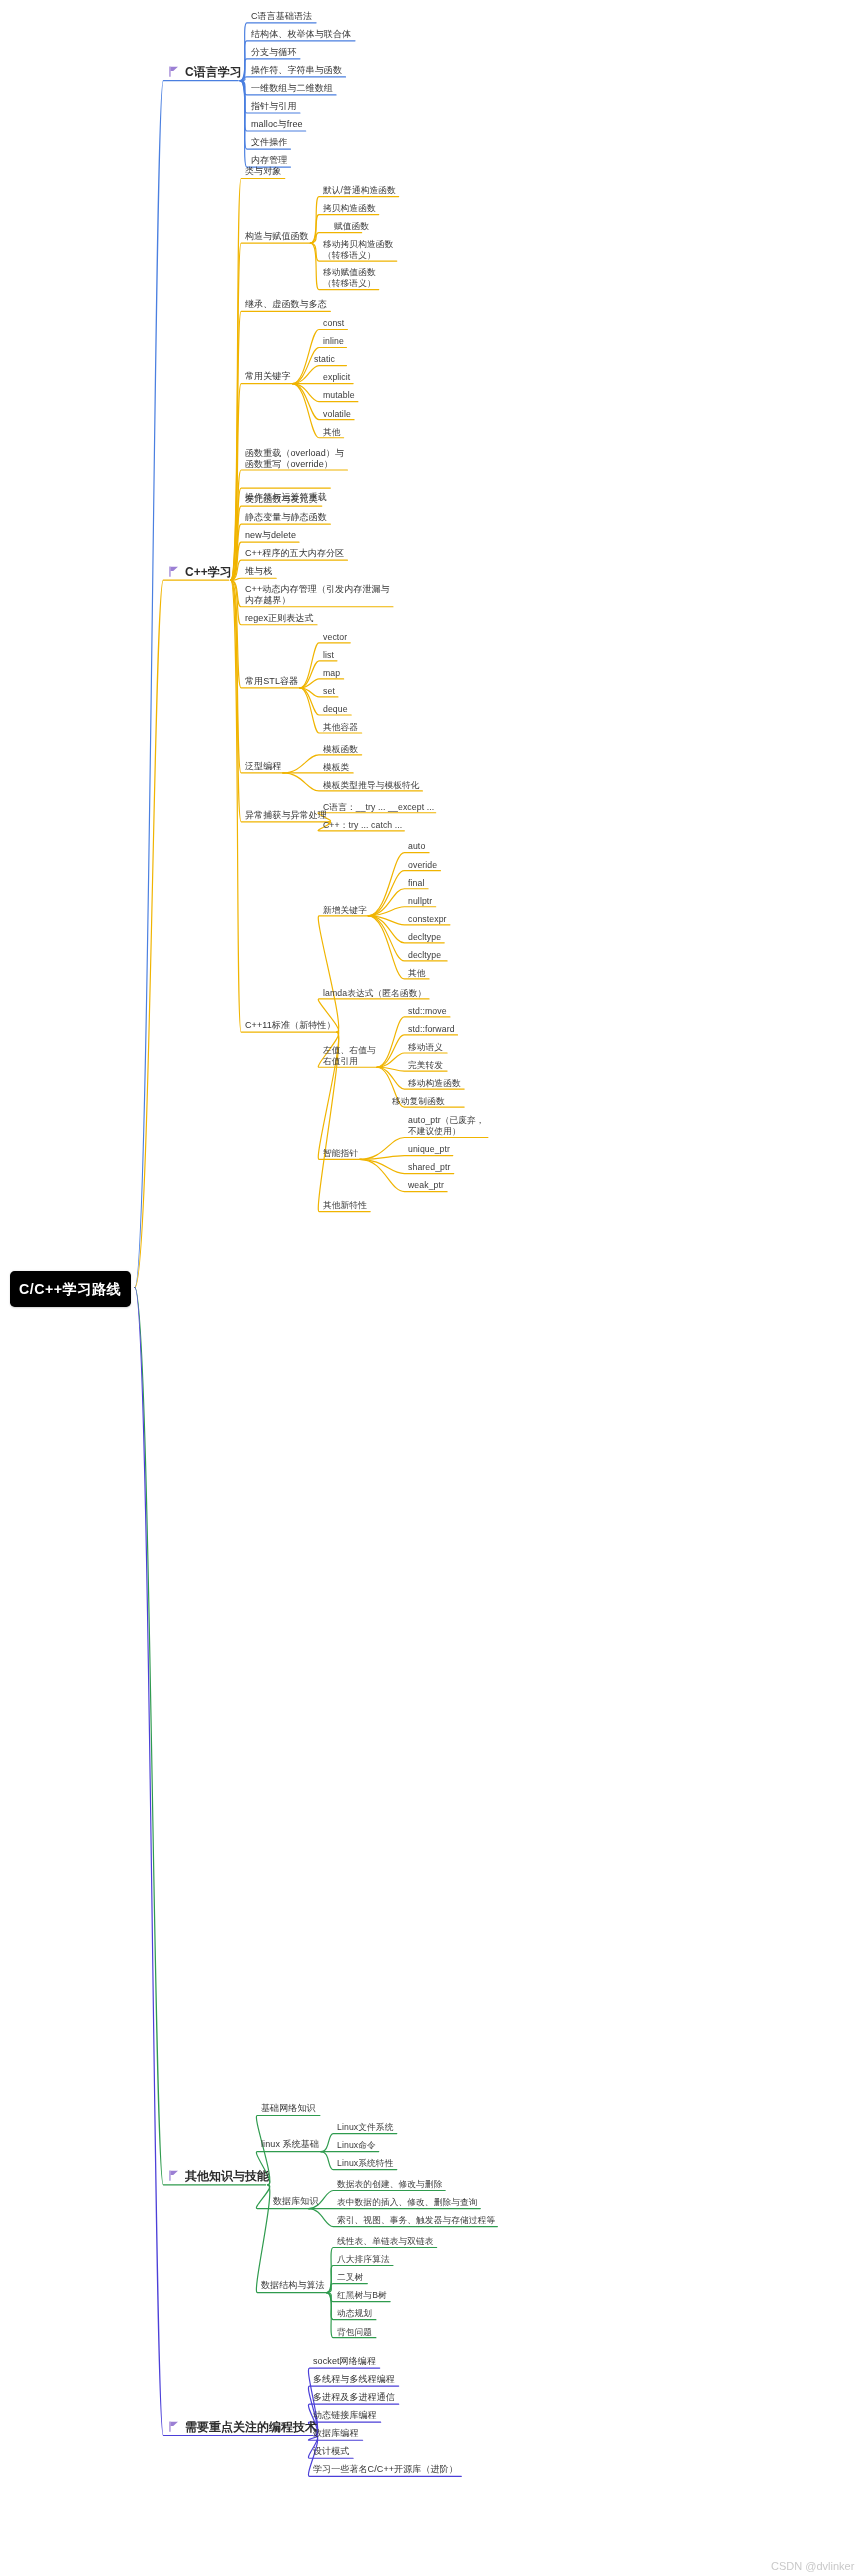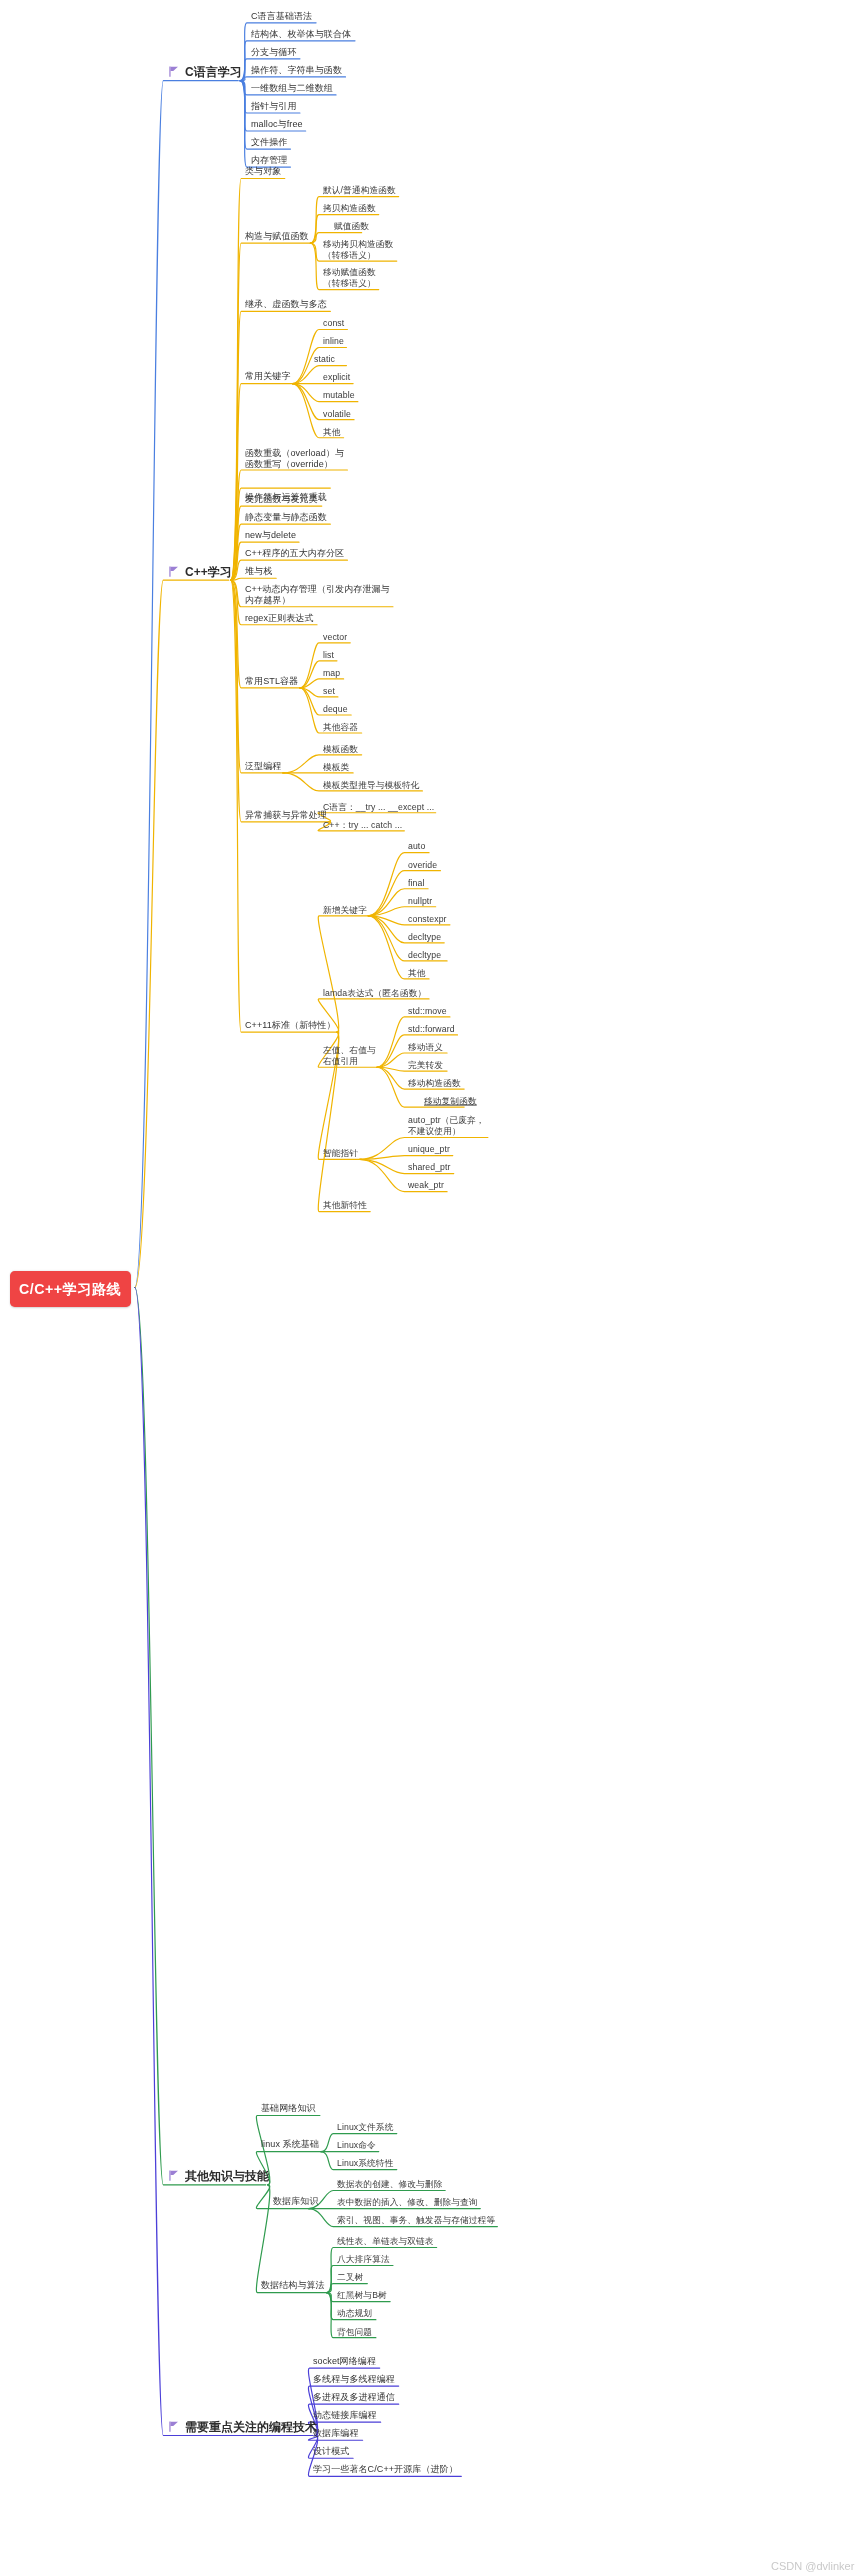--- a/index.html
+++ b/index.html
@@ -162,21 +162,21 @@
       <path d="M 142 1356 C 158.5 1356, 162.1 2565, 172 2565 L 330 2565" stroke="#4b3fd8" stroke-width="1.25" fill="none" stroke-linecap="round"></path>
       <path d="M 332 2565 C 342 2565, 320 2494, 326 2494 L 400 2494" stroke="#4b3fd8" stroke-width="1.25" fill="none" stroke-linecap="round"></path>
       <path d="M 332 2565 C 342 2565, 320 2513, 326 2513 L 420 2513" stroke="#4b3fd8" stroke-width="1.25" fill="none" stroke-linecap="round"></path>
       <path d="M 332 2565 C 342 2565, 320 2532, 326 2532 L 420 2532" stroke="#4b3fd8" stroke-width="1.25" fill="none" stroke-linecap="round"></path>
       <path d="M 332 2565 C 342 2565, 320 2551, 326 2551 L 401 2551" stroke="#4b3fd8" stroke-width="1.25" fill="none" stroke-linecap="round"></path>
       <path d="M 332 2565 C 342 2565, 320 2570, 326 2570 L 382 2570" stroke="#4b3fd8" stroke-width="1.25" fill="none" stroke-linecap="round"></path>
       <path d="M 332 2565 C 342 2565, 320 2589, 326 2589 L 372 2589" stroke="#4b3fd8" stroke-width="1.25" fill="none" stroke-linecap="round"></path>
       <path d="M 332 2565 C 342 2565, 320 2608, 326 2608 L 486 2608" stroke="#4b3fd8" stroke-width="1.25" fill="none" stroke-linecap="round"></path>
     </svg>
   <div id="nodes">
-      <div class="root-node" style="background: #ef4444; left: 9.5px; top: 1271px;">C/C++学习路线</div>
+      <div class="root-node" style="background: #000000; left: 9.5px; top: 1271px;">C/C++学习路线</div>
       <div class="l1" style="left: 169px; top: 72px; text-align: right;">
         <span class="flag-icon">
           <svg width="10.4" height="12.3" viewBox="0 0 11 13">
             <path d="M1 1 L1 12" stroke="#9b7fd4" stroke-width="1.3" fill="none"></path>
             <path d="M1.6 1.2 L9.5 1.2 L4.5 5.8 L1.6 5.8 Z" fill="#9b7fd4"></path>
           </svg>
         </span>
         <span>C语言学习</span>
       </div>
       <div class="node l2" style="left: 251px; top: 16.6px;">C语言基础语法</div>
@@ -248,21 +248,21 @@
       <div class="node l3" style="left: 408px; top: 937px;">decltype</div>
       <div class="node l3" style="left: 408px; top: 955px;">decltype</div>
       <div class="node l3" style="left: 408px; top: 973px;">其他</div>
       <div class="node l3" style="left: 323px; top: 910px;">新增关键字</div>
       <div class="node l3" style="left: 323px; top: 993px;">lamda表达式（匿名函数）</div>
       <div class="node l3" style="left: 408px; top: 1011px;">std::move</div>
       <div class="node l3" style="left: 408px; top: 1029px;">std::forward</div>
       <div class="node l3" style="left: 408px; top: 1047px;">移动语义</div>
       <div class="node l3" style="left: 408px; top: 1065px;">完美转发</div>
       <div class="node l3" style="left: 408px; top: 1083px;">移动构造函数</div>
-      <div class="node l3" style="left: 424px; top: 1101px; text-decoration: underline;">移动复制函数</div>
+      <div class="node l3" style="left: 392px; top: 1101px;">移动复制函数</div>
       <div class="node l3 two-line" style="left: 323px; top: 1056px;">左值、右值与
 右值引用</div>
       <div class="node l3 two-line" style="left: 408px; top: 1126px;">auto_ptr（已废弃，
 不建议使用）</div>
       <div class="node l3" style="left: 408px; top: 1149px;">unique_ptr</div>
       <div class="node l3" style="left: 408px; top: 1167px;">shared_ptr</div>
       <div class="node l3" style="left: 408px; top: 1185px;">weak_ptr</div>
       <div class="node l3" style="left: 323px; top: 1153px;">智能指针</div>
       <div class="node l3" style="left: 323px; top: 1205px;">其他新特性</div>
       <div class="node l2" style="left: 245px; top: 1026px;">C++11标准（新特性）</div>

